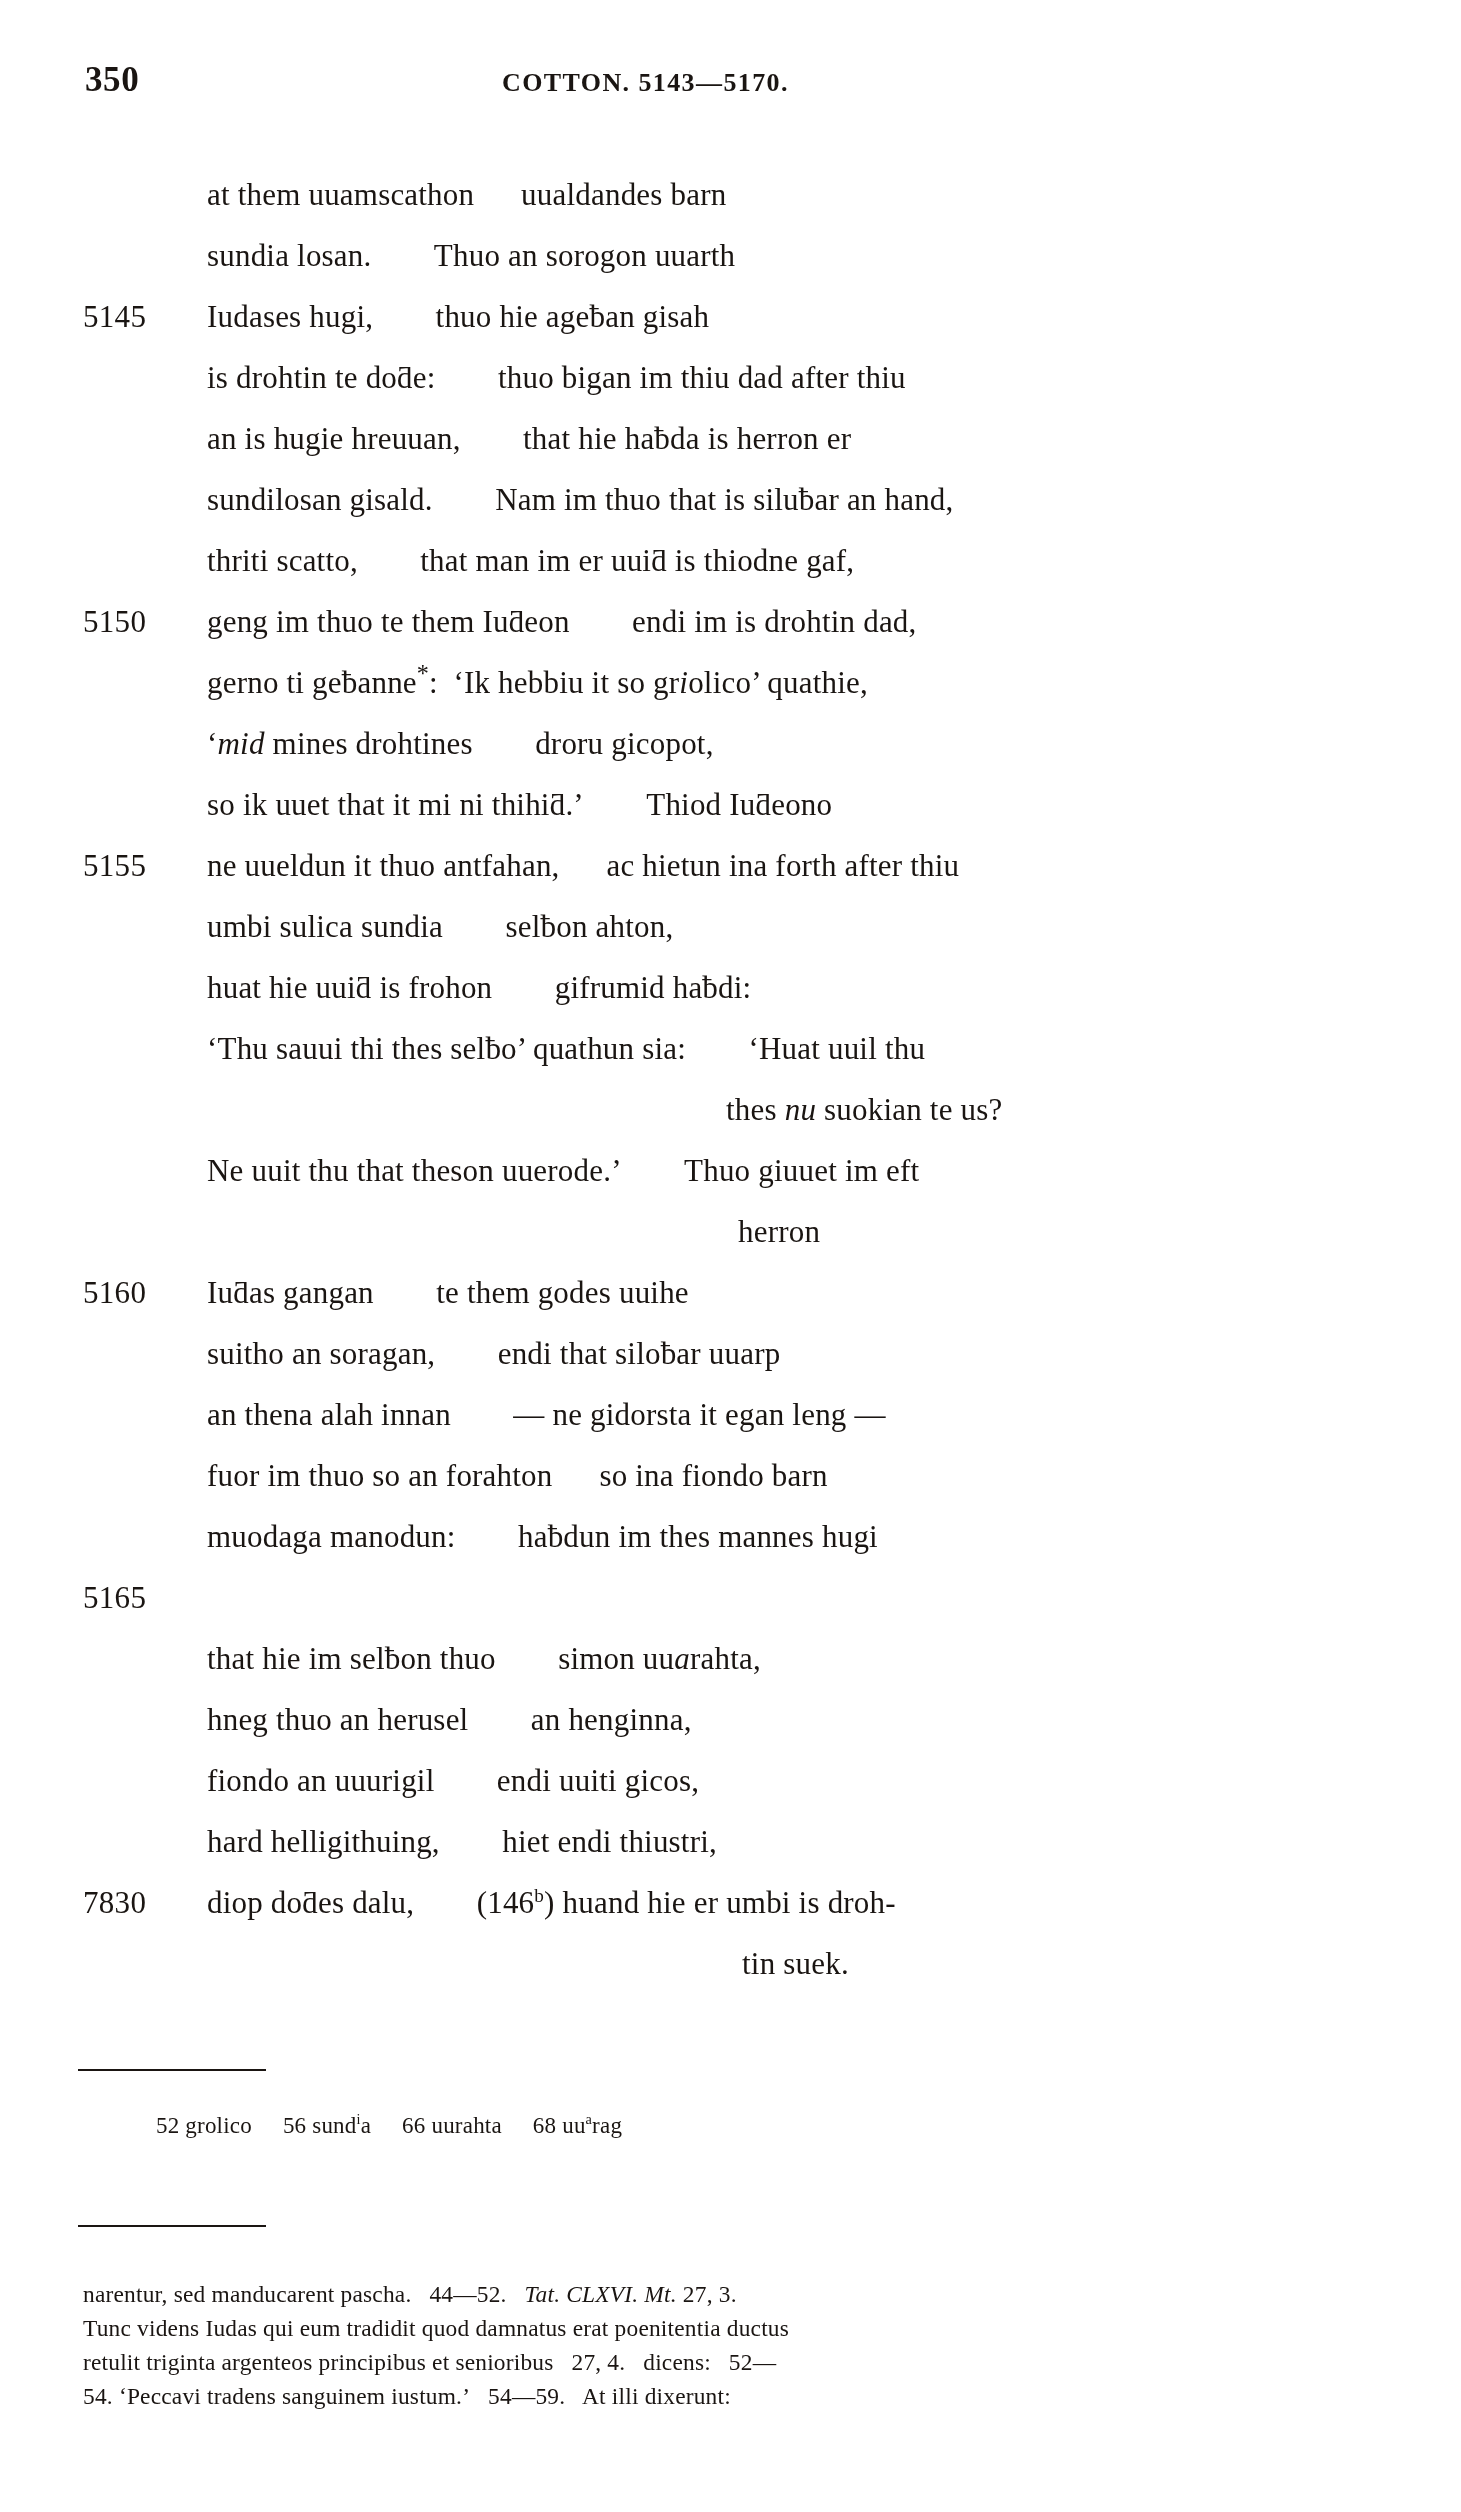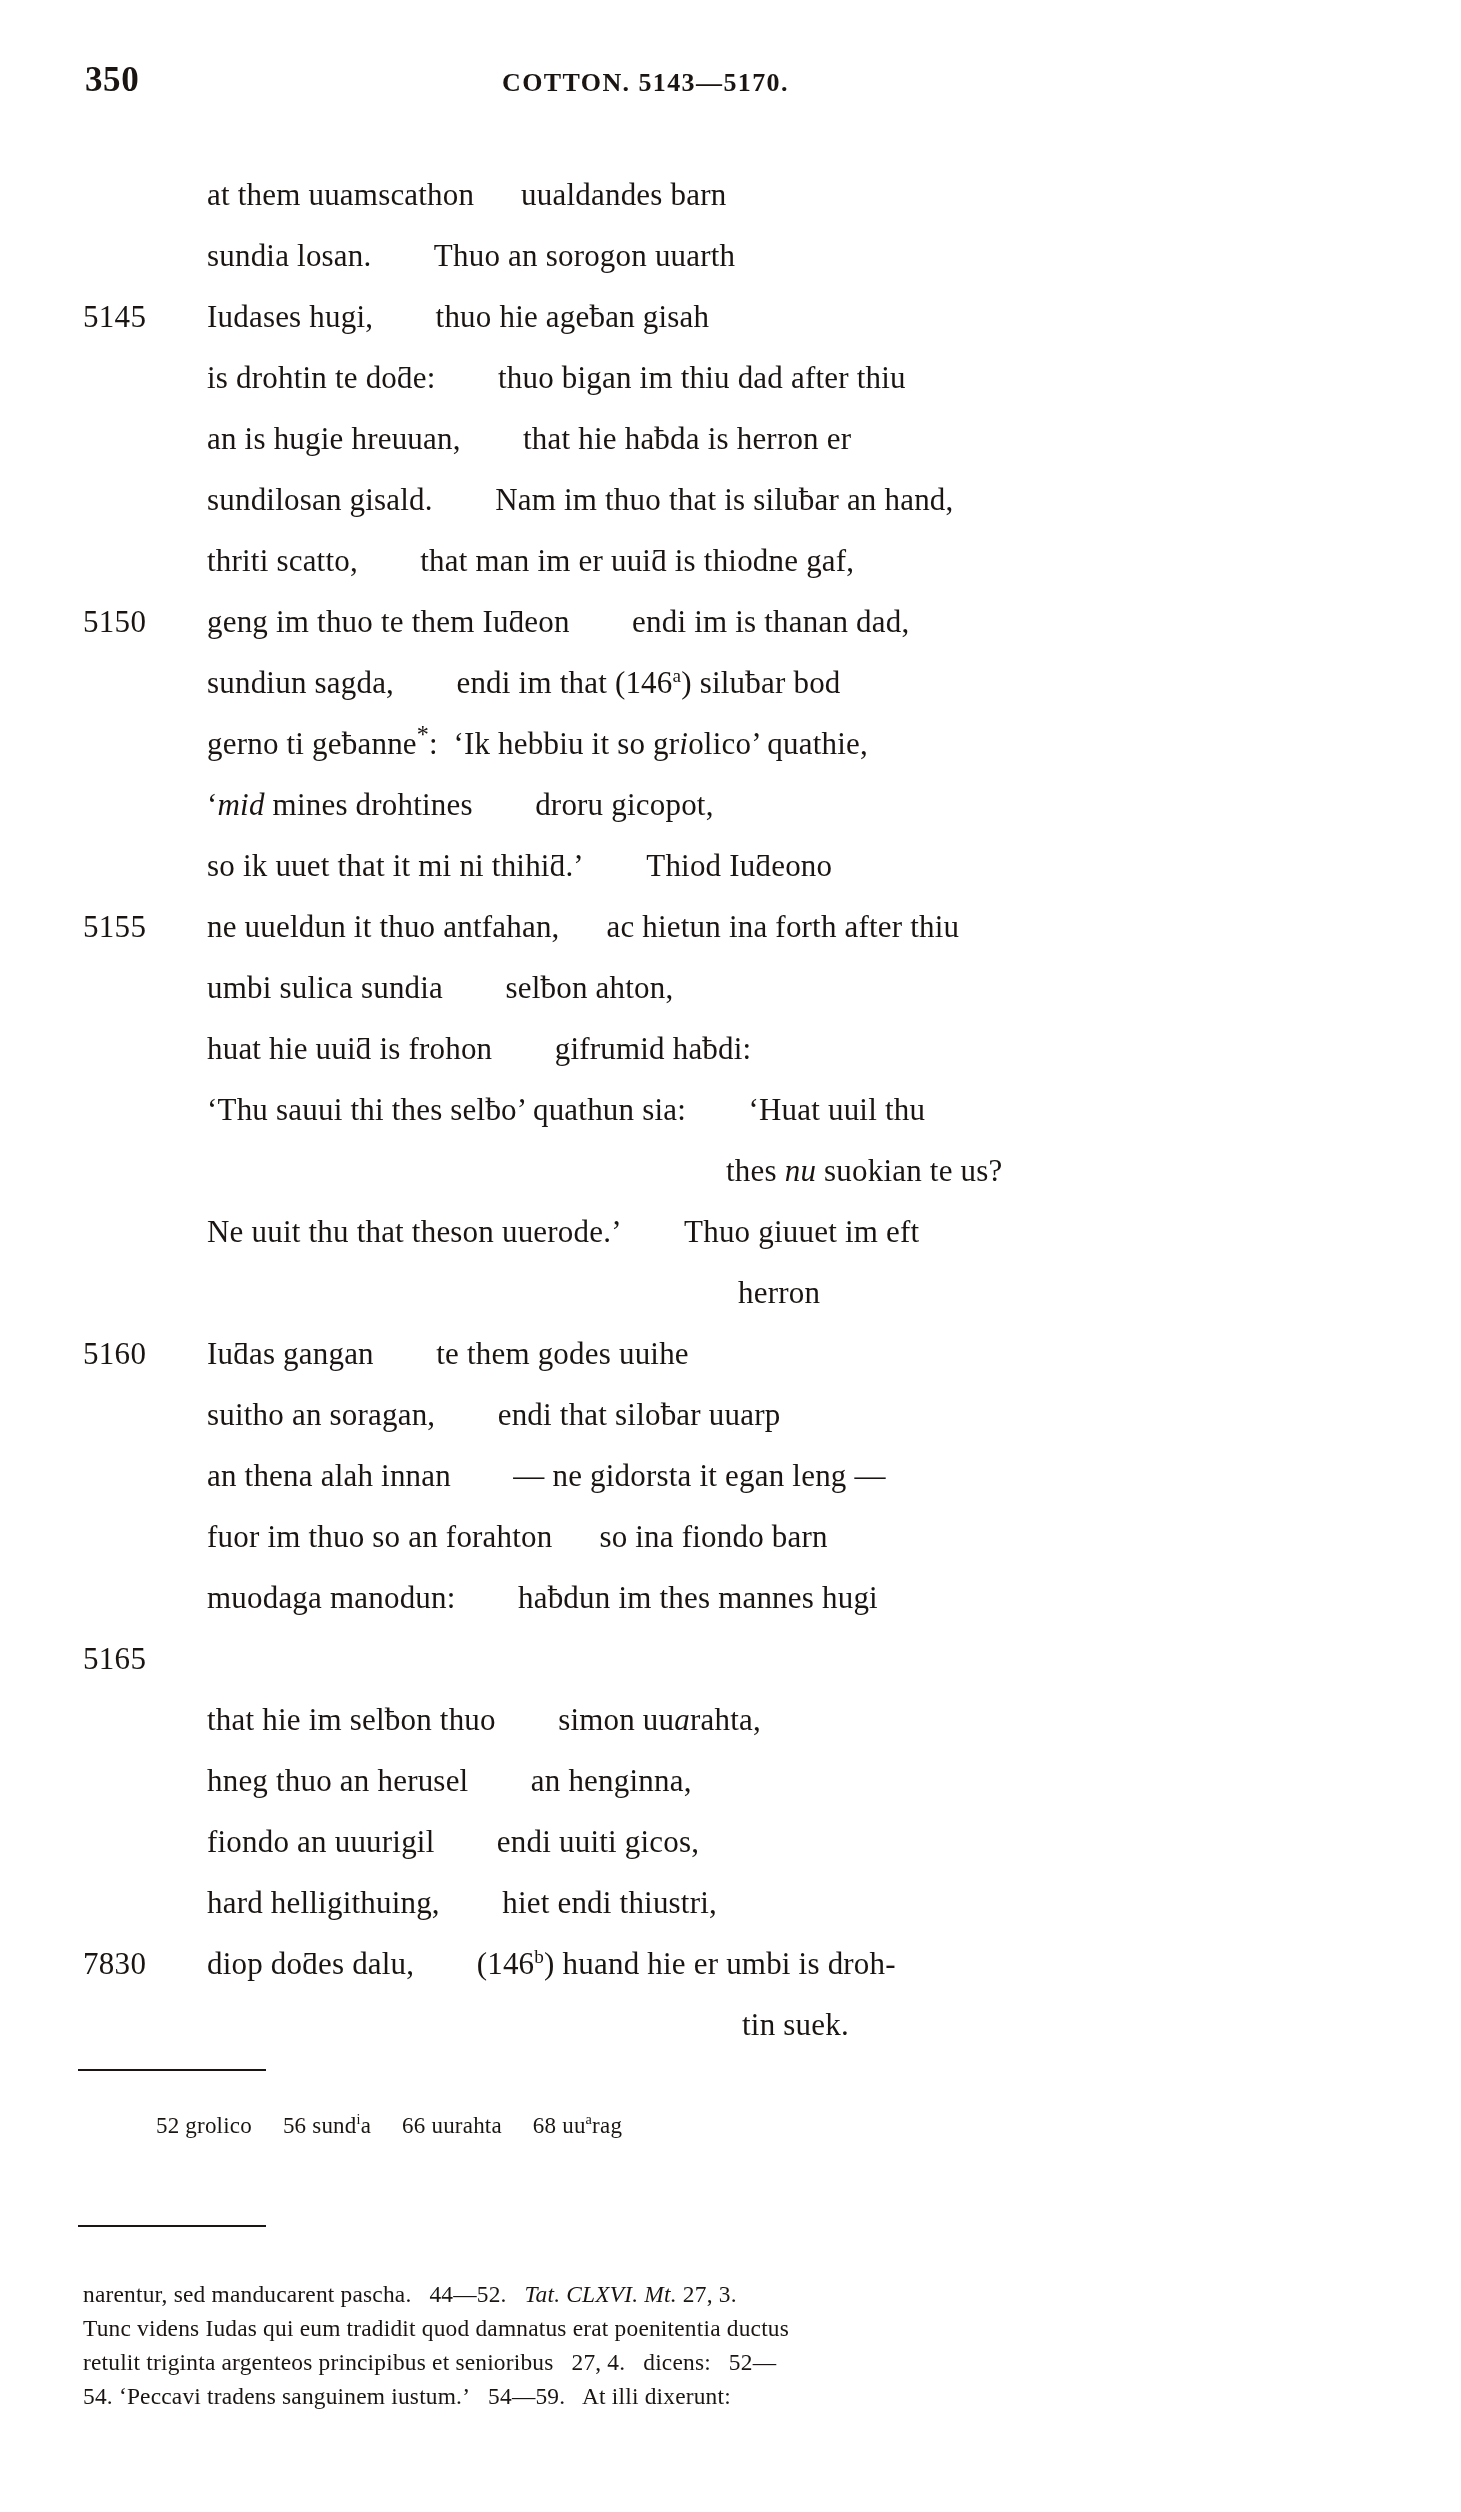--- a/index.html
+++ b/index.html
@@ -132,22 +132,21 @@
   </div>
 
   <div class="verse-block" id="verse-block">
       <div class="verse-line"><span class="lnum"></span><span class="vtext">at them uuamscathon  uualdandes barn</span></div>
       <div class="verse-line"><span class="lnum"></span><span class="vtext">sundia losan.  Thuo an sorogon uuarth</span></div>
       <div class="verse-line"><span class="lnum">5145</span><span class="vtext">Iudases hugi,  thuo hie ageƀan gisah</span></div>
       <div class="verse-line"><span class="lnum"></span><span class="vtext">is drohtin te doƌe:  thuo bigan im thiu dad after thiu</span></div>
       <div class="verse-line"><span class="lnum"></span><span class="vtext">an is hugie hreuuan,  that hie haƀda is herron er</span></div>
       <div class="verse-line"><span class="lnum"></span><span class="vtext">sundilosan gisald.  Nam im thuo that is siluƀar an hand,</span></div>
       <div class="verse-line"><span class="lnum"></span><span class="vtext">thriti scatto,  that man im er uuiƌ is thiodne gaf,</span></div>
-      <div class="verse-line"><span class="lnum">5150</span><span class="vtext">geng im thuo te them Iuƌeon  endi im is thanan dad,</span></div>
-      <div class="verse-line"><span class="lnum"></span><span class="vtext">sundiun sagda,  endi im that (146<span class="sup">a</span>) siluƀar bod</span></div>
+      <div class="verse-line"><span class="lnum">5150</span><span class="vtext">geng im thuo te them Iuƌeon  endi im is drohtin dad,</span></div>
       <div class="verse-line"><span class="lnum"></span><span class="vtext">gerno ti geƀanne<span class="star">*</span>: ‘Ik hebbiu it so gr<em>i</em>olico’ quathie,</span></div>
       <div class="verse-line"><span class="lnum"></span><span class="vtext">‘<em>mid</em> mines drohtines  droru gicopot,</span></div>
       <div class="verse-line"><span class="lnum"></span><span class="vtext">so ik uuet that it mi ni thihiƌ.’  Thiod Iuƌeono</span></div>
       <div class="verse-line"><span class="lnum">5155</span><span class="vtext">ne uueldun it thuo antfahan,  ac hietun ina forth after thiu</span></div>
       <div class="verse-line"><span class="lnum"></span><span class="vtext">umbi sulica sundia  selƀon ahton,</span></div>
       <div class="verse-line"><span class="lnum"></span><span class="vtext">huat hie uuiƌ is frohon  gifrumid haƀdi:</span></div>
       <div class="verse-line"><span class="lnum"></span><span class="vtext">‘Thu sauui thi thes selƀo’ quathun sia:  ‘Huat uuil thu</span></div>
       <div class="verse-line ind-center-a"><span class="lnum"></span><span class="vtext">thes <em>nu</em> suokian te us?</span></div>
       <div class="verse-line"><span class="lnum"></span><span class="vtext">Ne uuit thu that theson uuerode.’  Thuo giuuet im eft</span></div>
       <div class="verse-line ind-center-b"><span class="lnum"></span><span class="vtext">herron</span></div>

